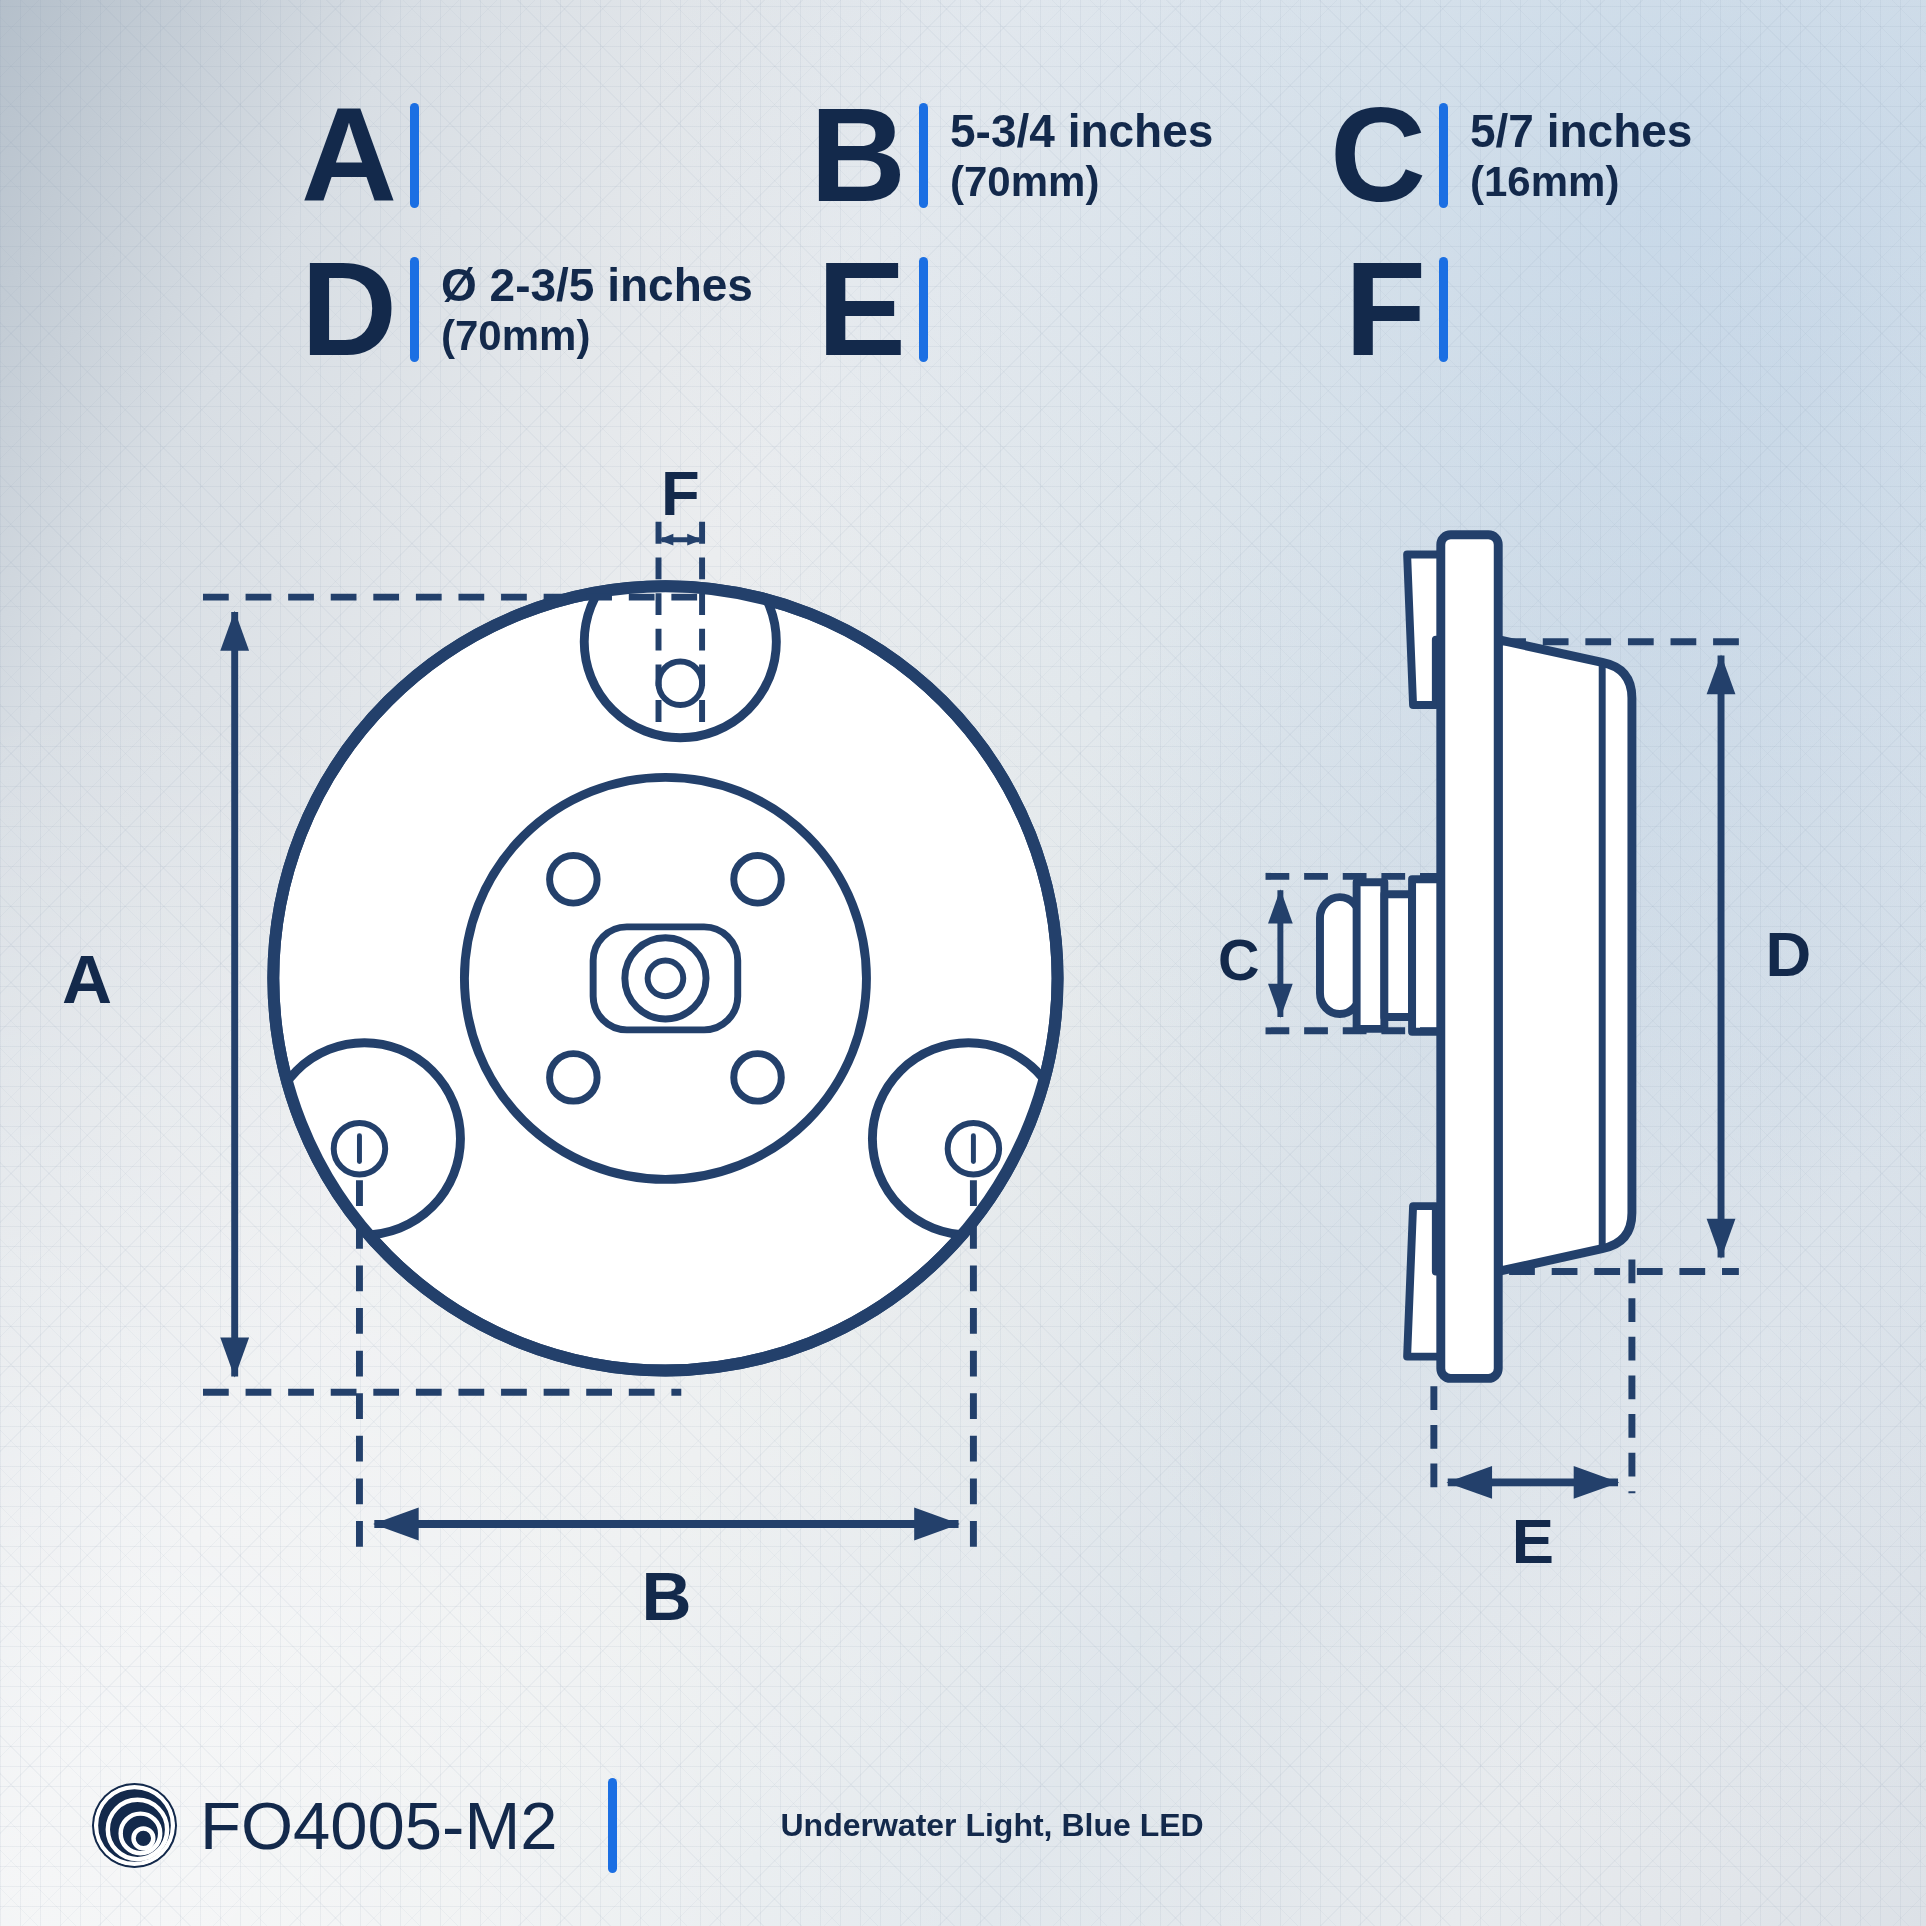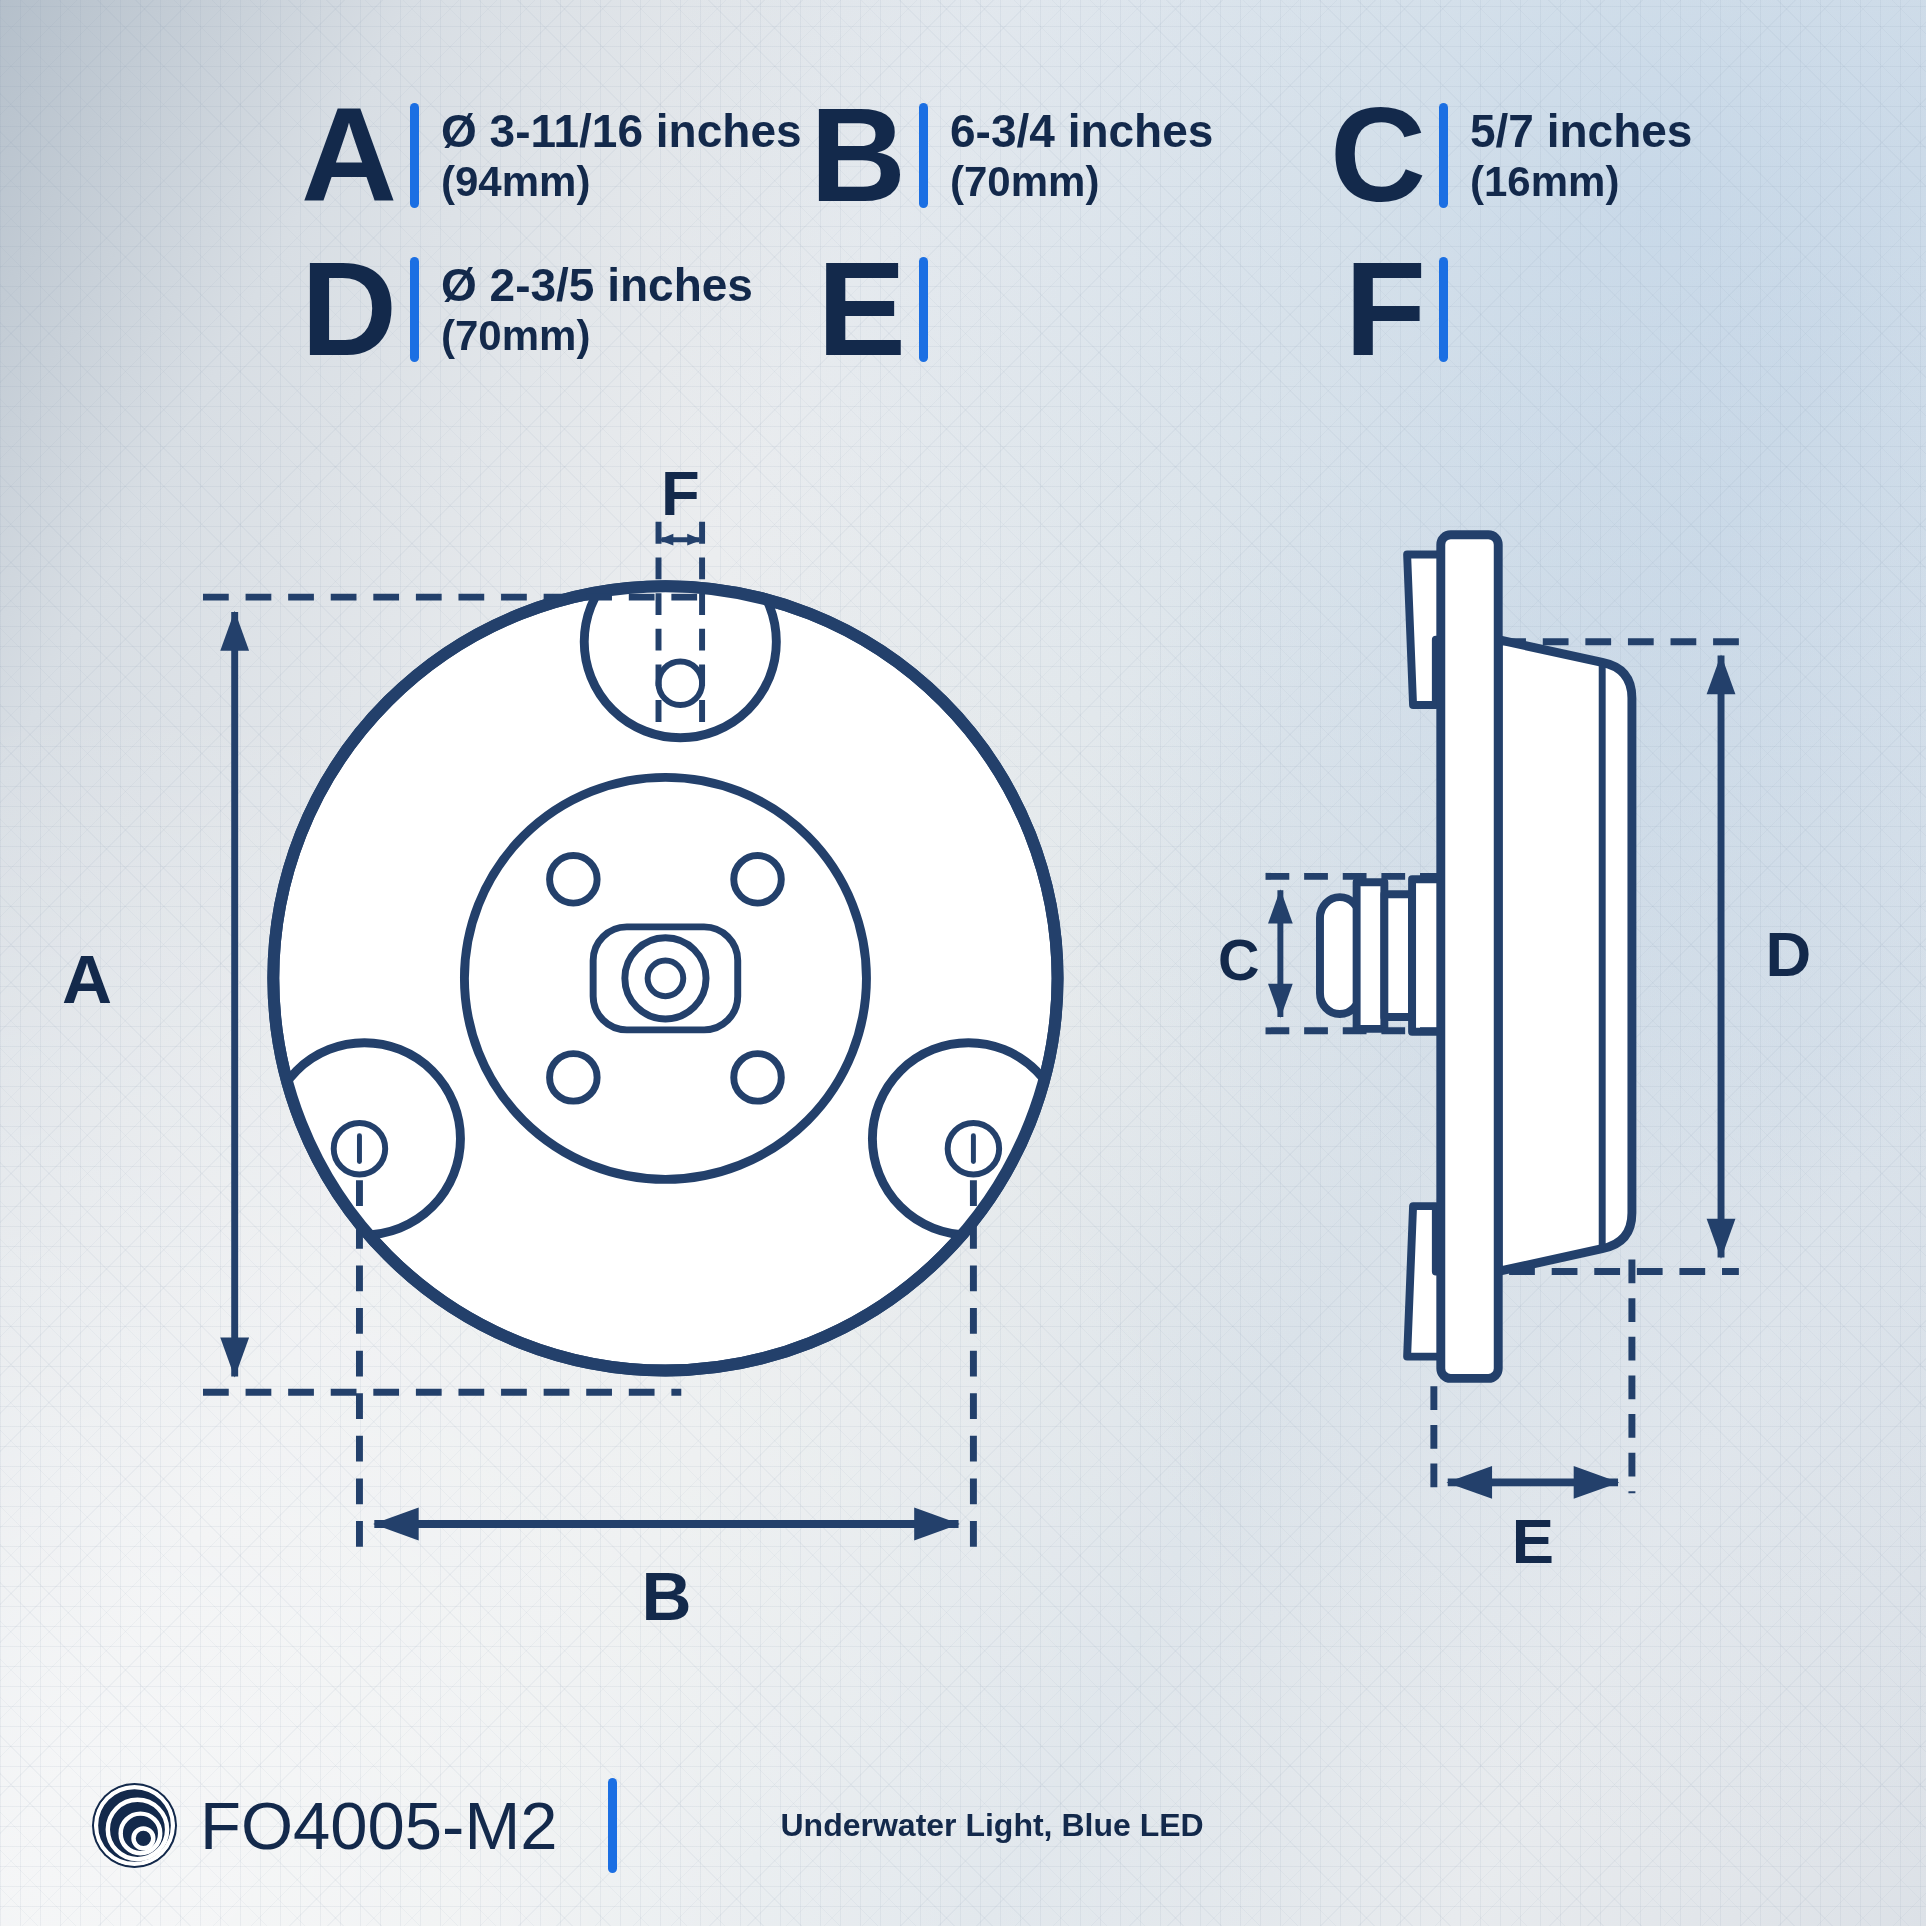--- a/index.html
+++ b/index.html
@@ -35,30 +35,26 @@
   .dim-label{font-family:"Liberation Sans",sans-serif;font-weight:bold;fill:var(--navy);}
 </style>
 </head>
 <body>
 
 <div id="stage" style="--navy:#13294b;--accent:#1b6fe3;--line:#23406b;">
 
   <div class="legend-item" style="left:246px;top:94px;">
     <span class="legend-letter">A</span>
     <span class="legend-bar"></span>
-    <span class="legend-text">
-      <div class="legend-dim">Ø 3-11/16 inches</div>
-      <div class="legend-metric">(94mm)</div>
-    </span>
   </div>
   <div class="legend-item" style="left:755px;top:94px;">
     <span class="legend-letter">B</span>
     <span class="legend-bar"></span>
     <span class="legend-text">
-      <div class="legend-dim">6-3/4 inches</div>
+      <div class="legend-dim">5-3/4 inches</div>
       <div class="legend-metric">(70mm)</div>
     </span>
   </div>
   <div class="legend-item" style="left:1275px;top:94px;">
     <span class="legend-letter">C</span>
     <span class="legend-bar"></span>
     <span class="legend-text">
       <div class="legend-dim">5/7 inches</div>
       <div class="legend-metric">(16mm)</div>
     </span>

